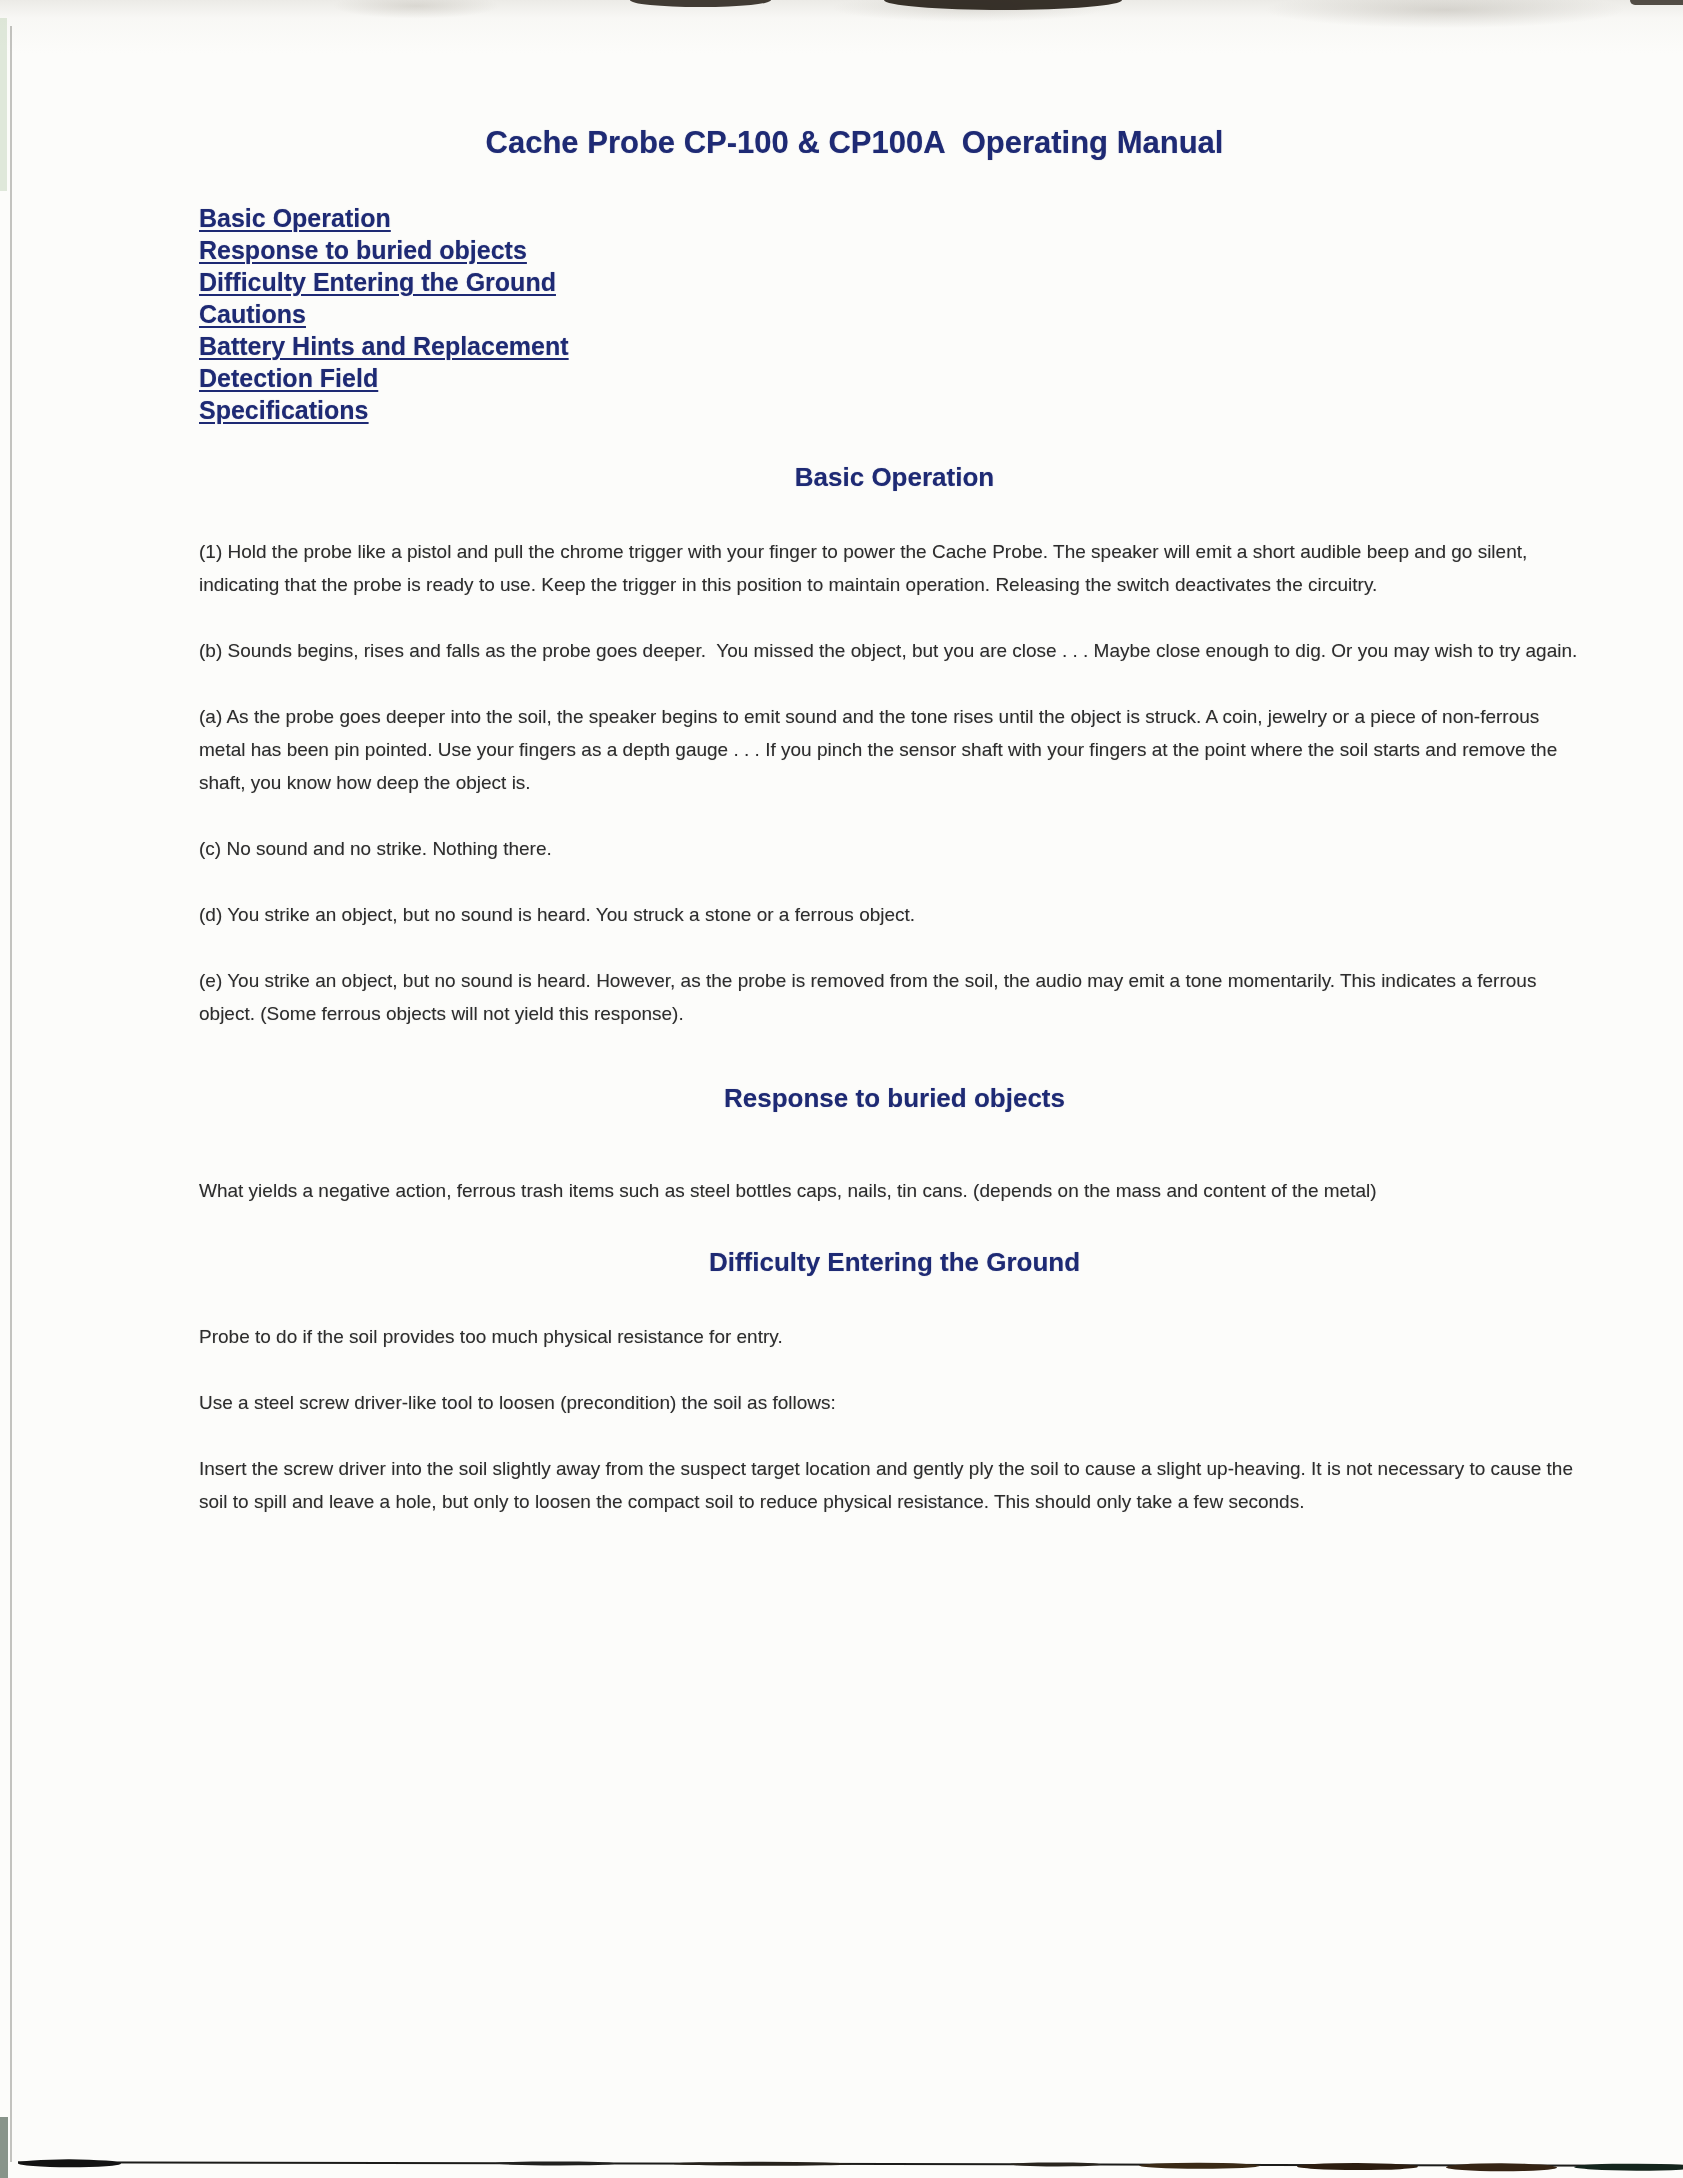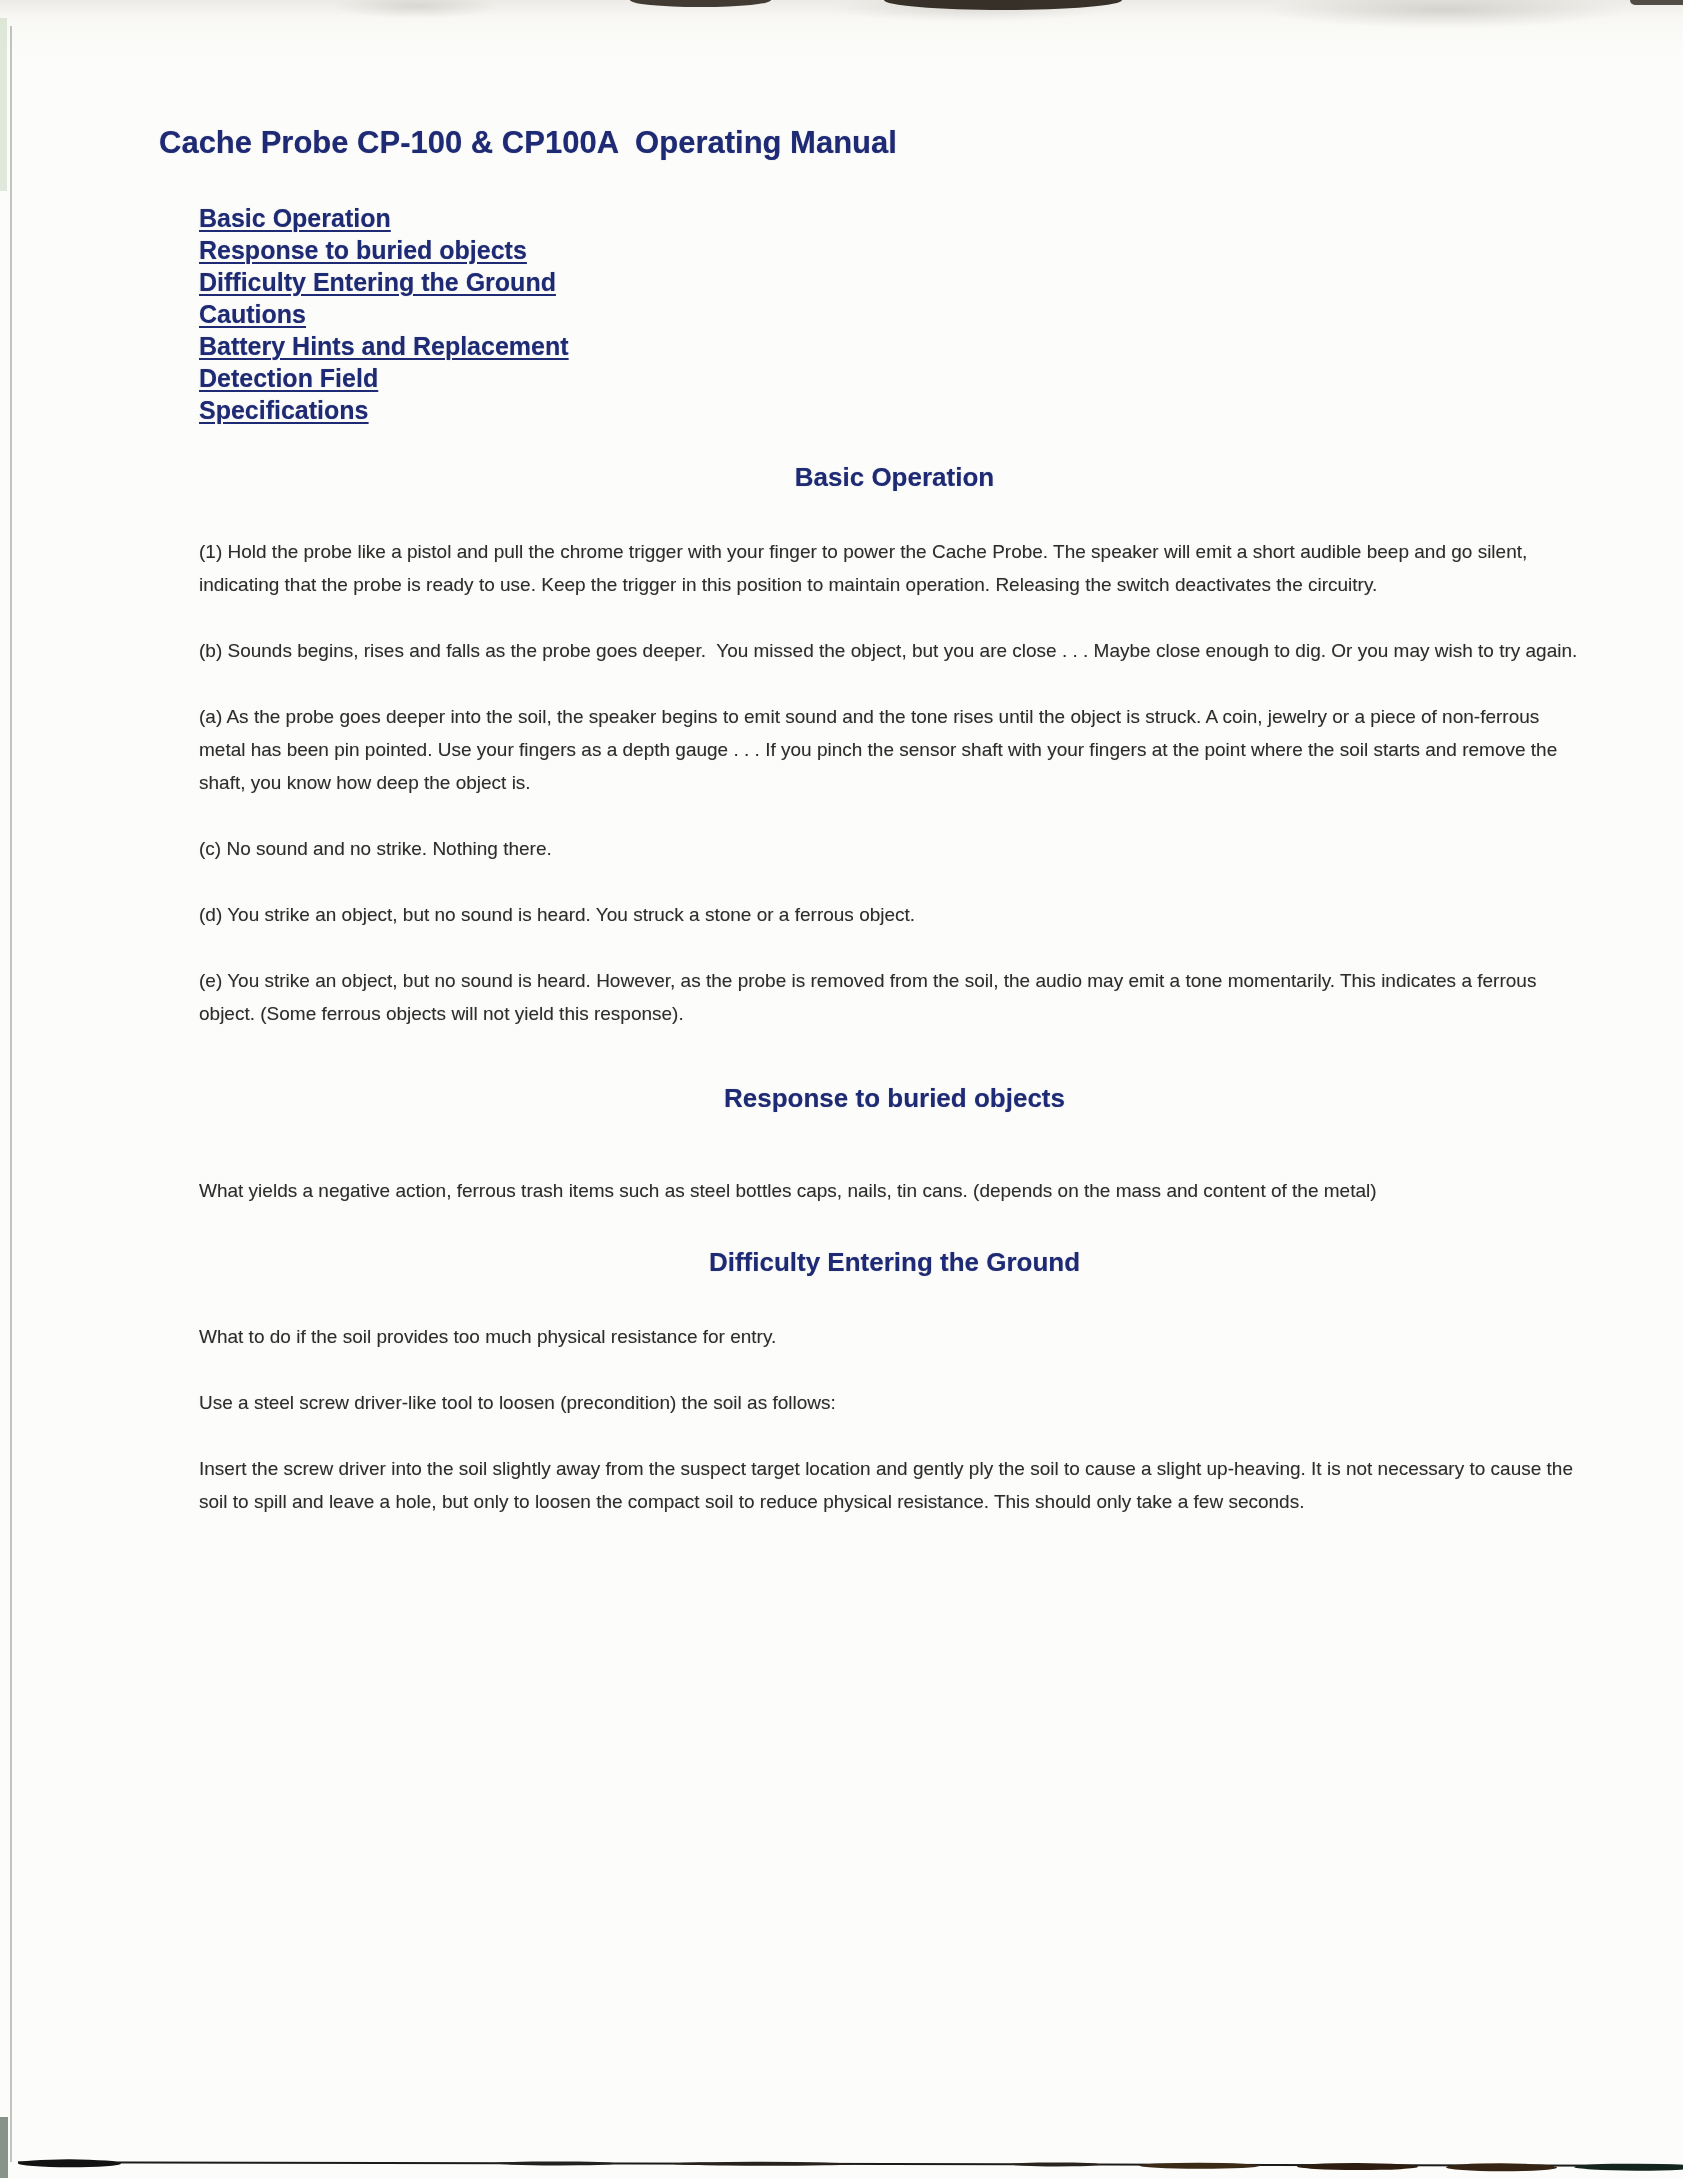--- a/index.html
+++ b/index.html
@@ -48,21 +48,21 @@
   .b5 { left: 1121px; top: 1px; width: 121px; height: 6px; background: #3a2a16; }
   .b6 { left: 1279px; top: 1px; width: 121px; height: 7px; background: #2c1d10; }
   .b7 { left: 1428px; top: 1px; width: 111px; height: 8px; background: #352414; }
   .b8 { left: 1556px; top: 1px; width: 125px; height: 7px; background: #14251d; }
 
   .content { position: absolute; left: 199px; top: 125px; width: 1391px; }
 
   .doc-title {
     margin: 0; position: relative; left: -40px;
     font-size: 31px; line-height: 36px; font-weight: bold;
-    color: var(--navy, #1e2a74); text-align: left; white-space: pre-wrap;
+    color: var(--navy, #1e2a74); text-align: center; white-space: pre-wrap;
     text-shadow: 0 0 1px rgba(25,35,100,0.45);
   }
   .toc { margin-top: 41px; }
   .toc a {
     display: table; cursor: pointer;
     font-size: 25px; line-height: 32px; font-weight: bold;
     color: var(--navy, #1e2a74);
     text-decoration: underline; text-decoration-thickness: 2px; text-underline-offset: 3px;
     text-shadow: 0 0 1px rgba(25,35,100,0.40);
   }
@@ -117,21 +117,21 @@
       <p class="body">(e) You strike an object, but no sound is heard. However, as the probe is removed from the soil, the audio may emit a tone momentarily. This indicates a ferrous object. (Some ferrous objects will not yield this response).</p>
     </section>
 
     <section>
       <h2 class="h2-2">Response to buried objects</h2>
       <p class="body">What yields a negative action, ferrous trash items such as steel bottles caps, nails, tin cans. (depends on the mass and content of the metal)</p>
     </section>
 
     <section>
       <h2 class="h2-3">Difficulty Entering the Ground</h2>
-      <p class="body">What to do if the soil provides too much physical resistance for entry.</p>
+      <p class="body">Probe to do if the soil provides too much physical resistance for entry.</p>
       <p class="body">Use a steel screw driver-like tool to loosen (precondition) the soil as follows:</p>
       <p class="body">Insert the screw driver into the soil slightly away from the suspect target location and gently ply the soil to cause a slight up-heaving. It is not necessary to cause the soil to spill and leave a hole, but only to loosen the compact soil to reduce physical resistance. This should only take a few seconds.</p>
     </section>
 
   </div>
 
   <div class="scanline">
     <div class="base"></div>
     <span class="blob b1"></span>
     <span class="blob b2"></span>

